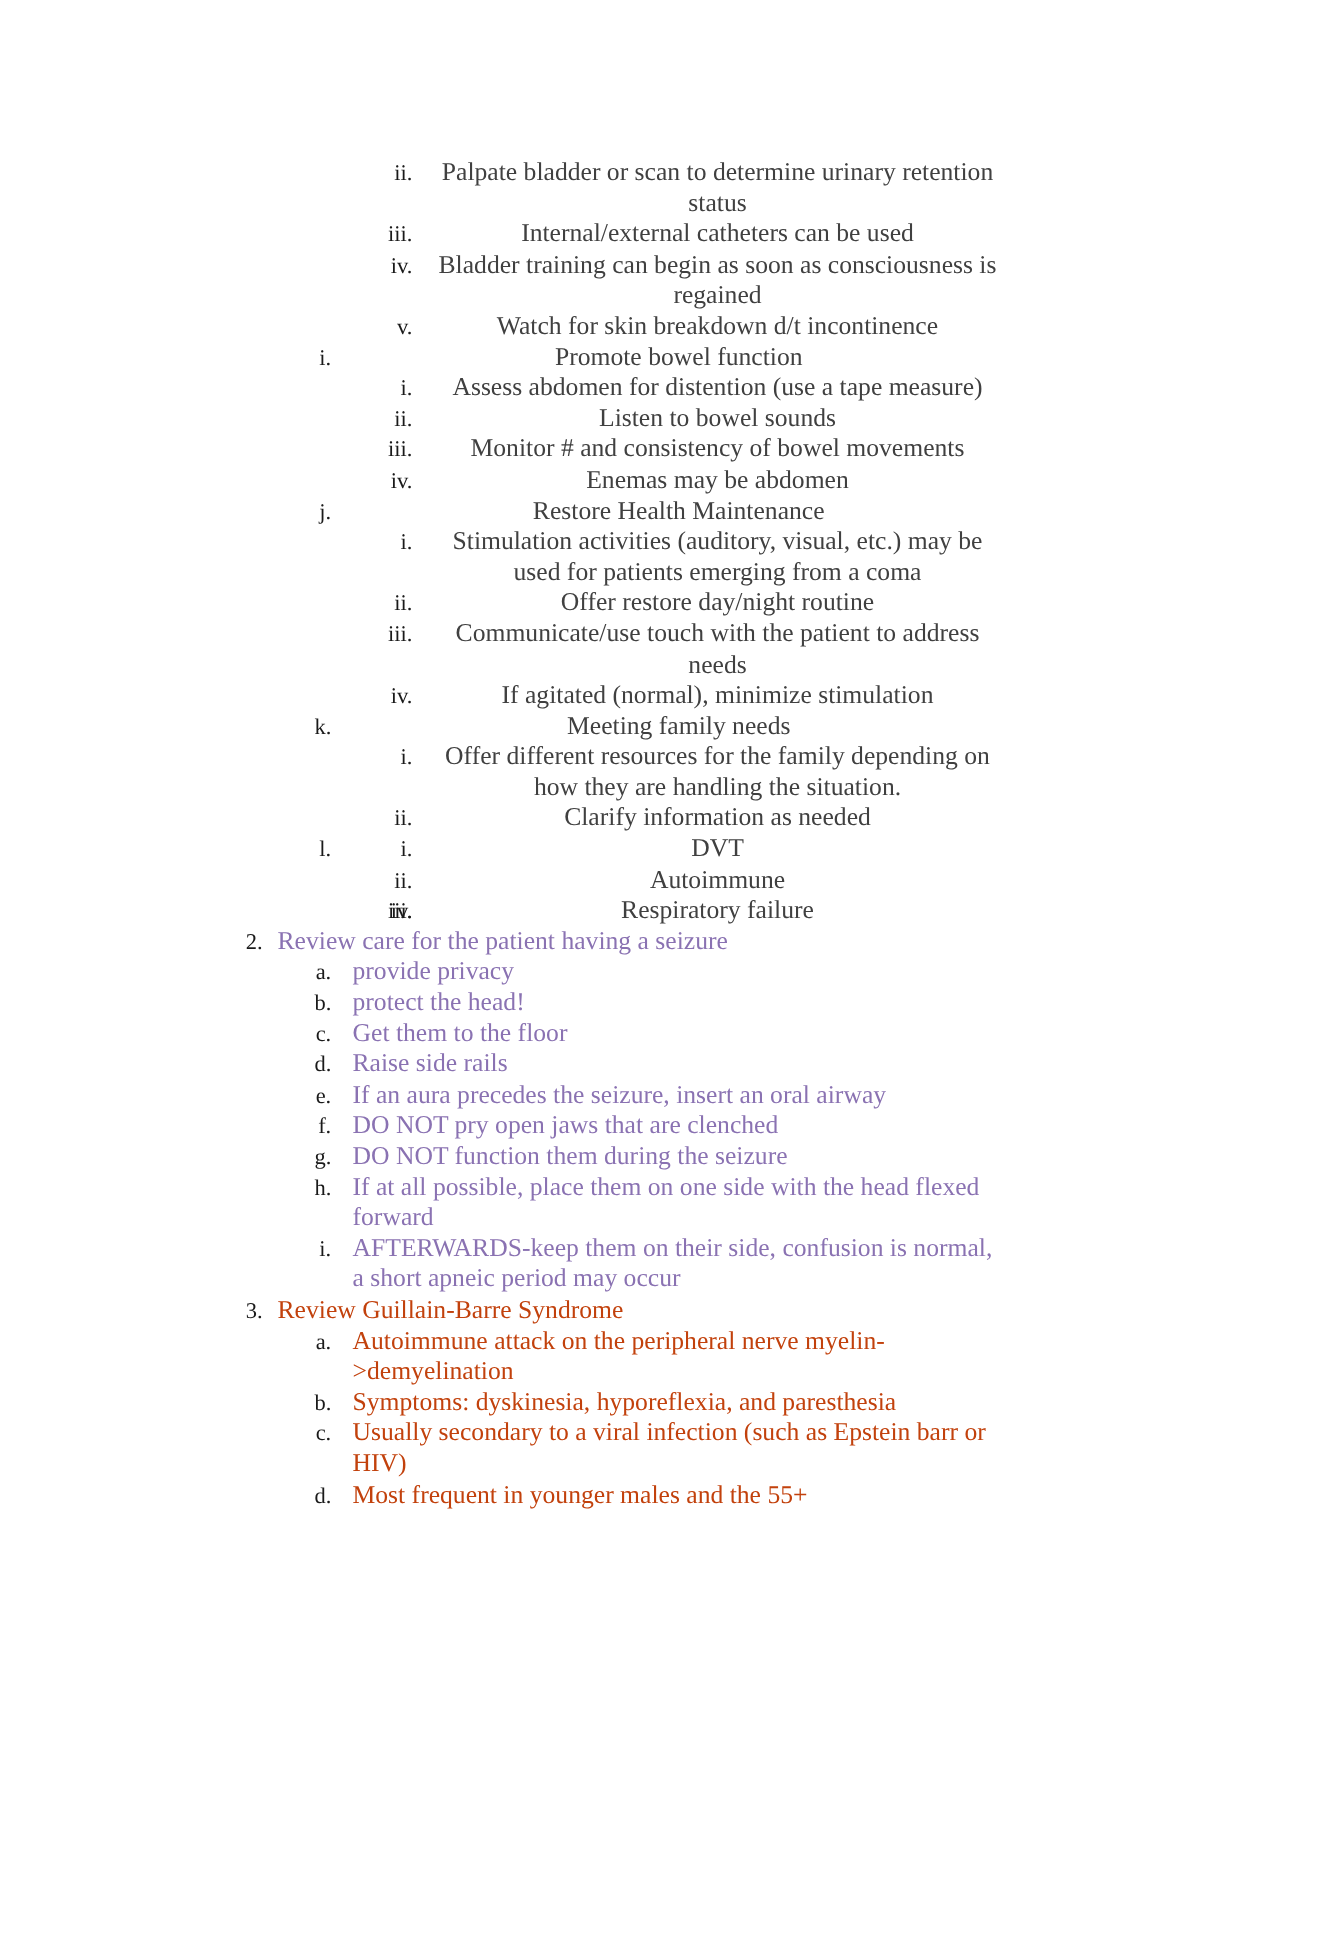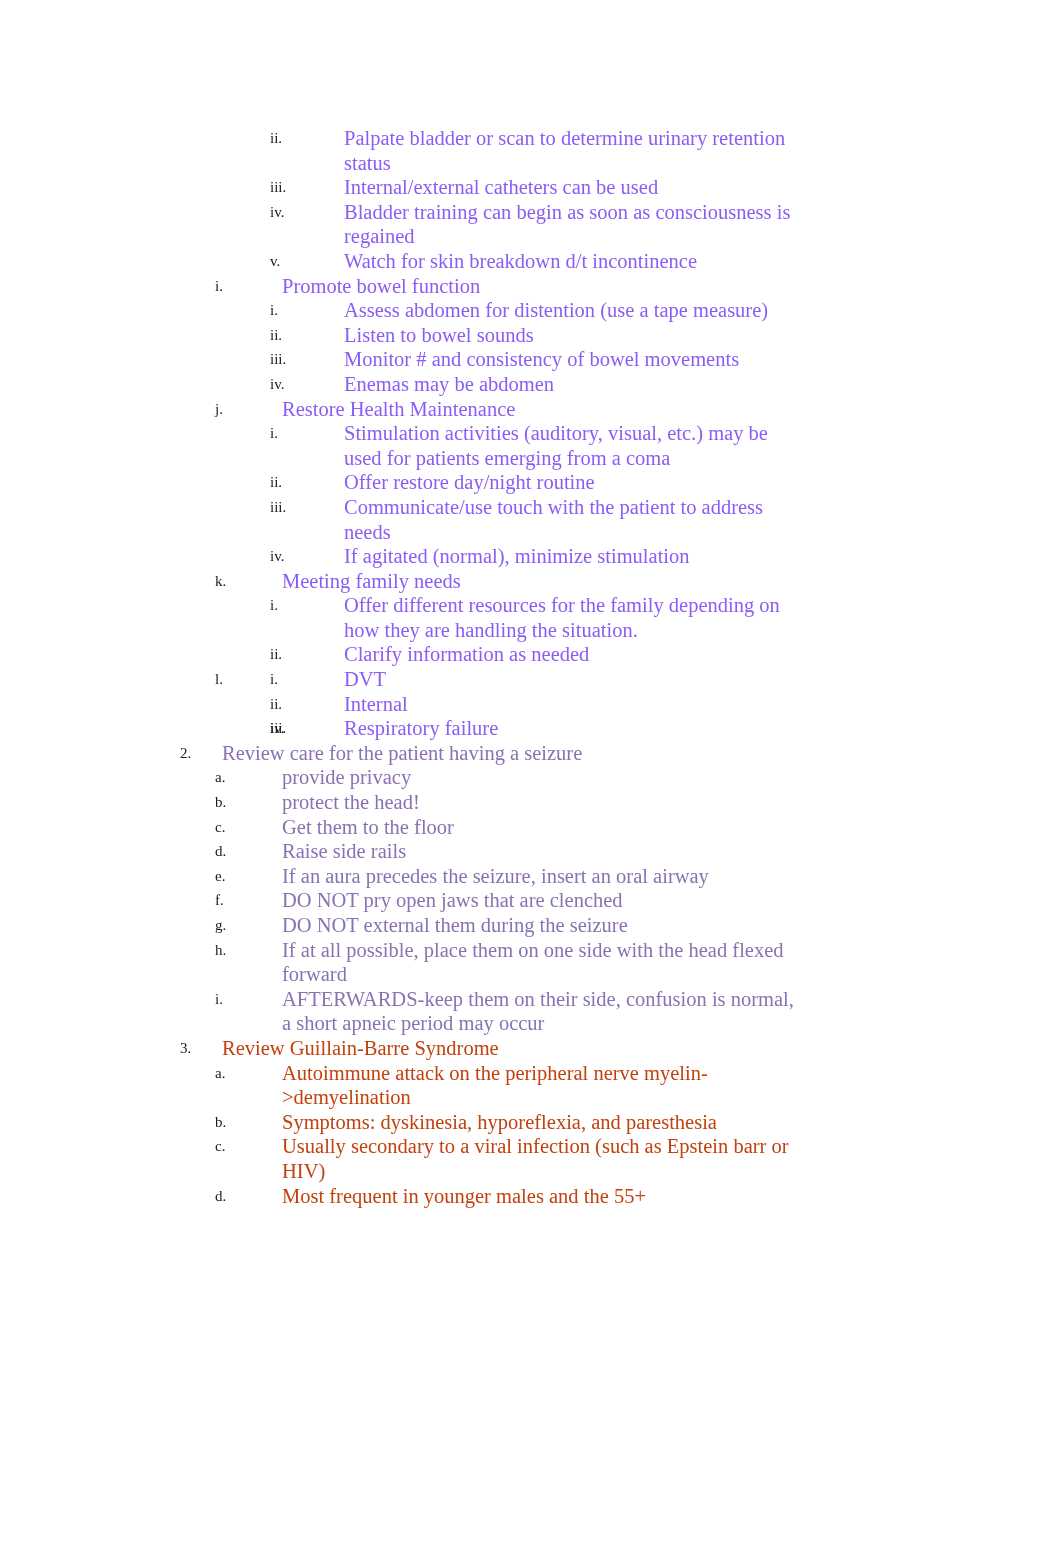--- a/index.html
+++ b/index.html
@@ -34,21 +34,22 @@
     position: relative;
     font-size: 20.5px;
     line-height: 24.6px;
     margin: 0;
     padding: 0;
   }
   .li > .marker {
     position: absolute;
     top: 0;
     color: #1a1a1a;
-    font-size: 15px;
+    text-align: right;
+    font-size: 18px;
     line-height: 24.6px;
     white-space: nowrap;
   }
   .li > .txt {
     display: block;
     white-space: normal;
   }
 
   
   .lvl1 > .marker { left: 180px; width: 30px; }
@@ -56,21 +57,21 @@
 
   
   .lvl2 > .marker { left: 215px; width: 50px; }
   .lvl2 > .txt    { margin-left: 282px; margin-right: 258px; }
 
   
   .lvl3 > .marker { left: 270px; width: 60px; }
   .lvl3 > .txt    { margin-left: 344px; margin-right: 258px; }
 
   
-  .c-teal   > .txt { color: #8b5cf6; }
+  .c-teal   > .txt { color: #404040; text-align: center; }
   .c-purple > .txt { color: #8A72B2; font-family: Liberation Serif, serif; }
   .c-red    > .txt { color: #c2410c; }
 </style>
 </head>
 <body>
 
 <div id="page">
   <div id="doc-body">
       <div class="li lvl3 c-teal">
         <span class="marker">ii.</span>
@@ -142,21 +143,21 @@
       </div>
       <div class="li lvl2 c-teal">
         <span class="marker">l.</span>
       </div>
       <div class="li lvl3 c-teal">
         <span class="marker">i.</span>
         <span class="txt">DVT</span>
       </div>
       <div class="li lvl3 c-teal">
         <span class="marker">ii.</span>
-        <span class="txt">Internal</span>
+        <span class="txt">Autoimmune</span>
       </div>
       <div class="li lvl3 c-teal">
         <span class="marker">iii.</span>
       </div>
       <div class="li lvl3 c-teal">
         <span class="marker">iv.</span>
         <span class="txt">Respiratory failure</span>
       </div>
       <div class="li lvl1 c-purple">
         <span class="marker">2.</span>
@@ -181,21 +182,21 @@
       <div class="li lvl2 c-purple">
         <span class="marker">e.</span>
         <span class="txt">If an aura precedes the seizure, insert an oral airway</span>
       </div>
       <div class="li lvl2 c-purple">
         <span class="marker">f.</span>
         <span class="txt">DO NOT pry open jaws that are clenched</span>
       </div>
       <div class="li lvl2 c-purple">
         <span class="marker">g.</span>
-        <span class="txt">DO NOT external them during the seizure</span>
+        <span class="txt">DO NOT function them during the seizure</span>
       </div>
       <div class="li lvl2 c-purple">
         <span class="marker">h.</span>
         <span class="txt">If at all possible, place them on one side with the head flexed forward</span>
       </div>
       <div class="li lvl2 c-purple">
         <span class="marker">i.</span>
         <span class="txt">AFTERWARDS-keep them on their side, confusion is normal, a short apneic period may occur</span>
       </div>
       <div class="li lvl1 c-red">

